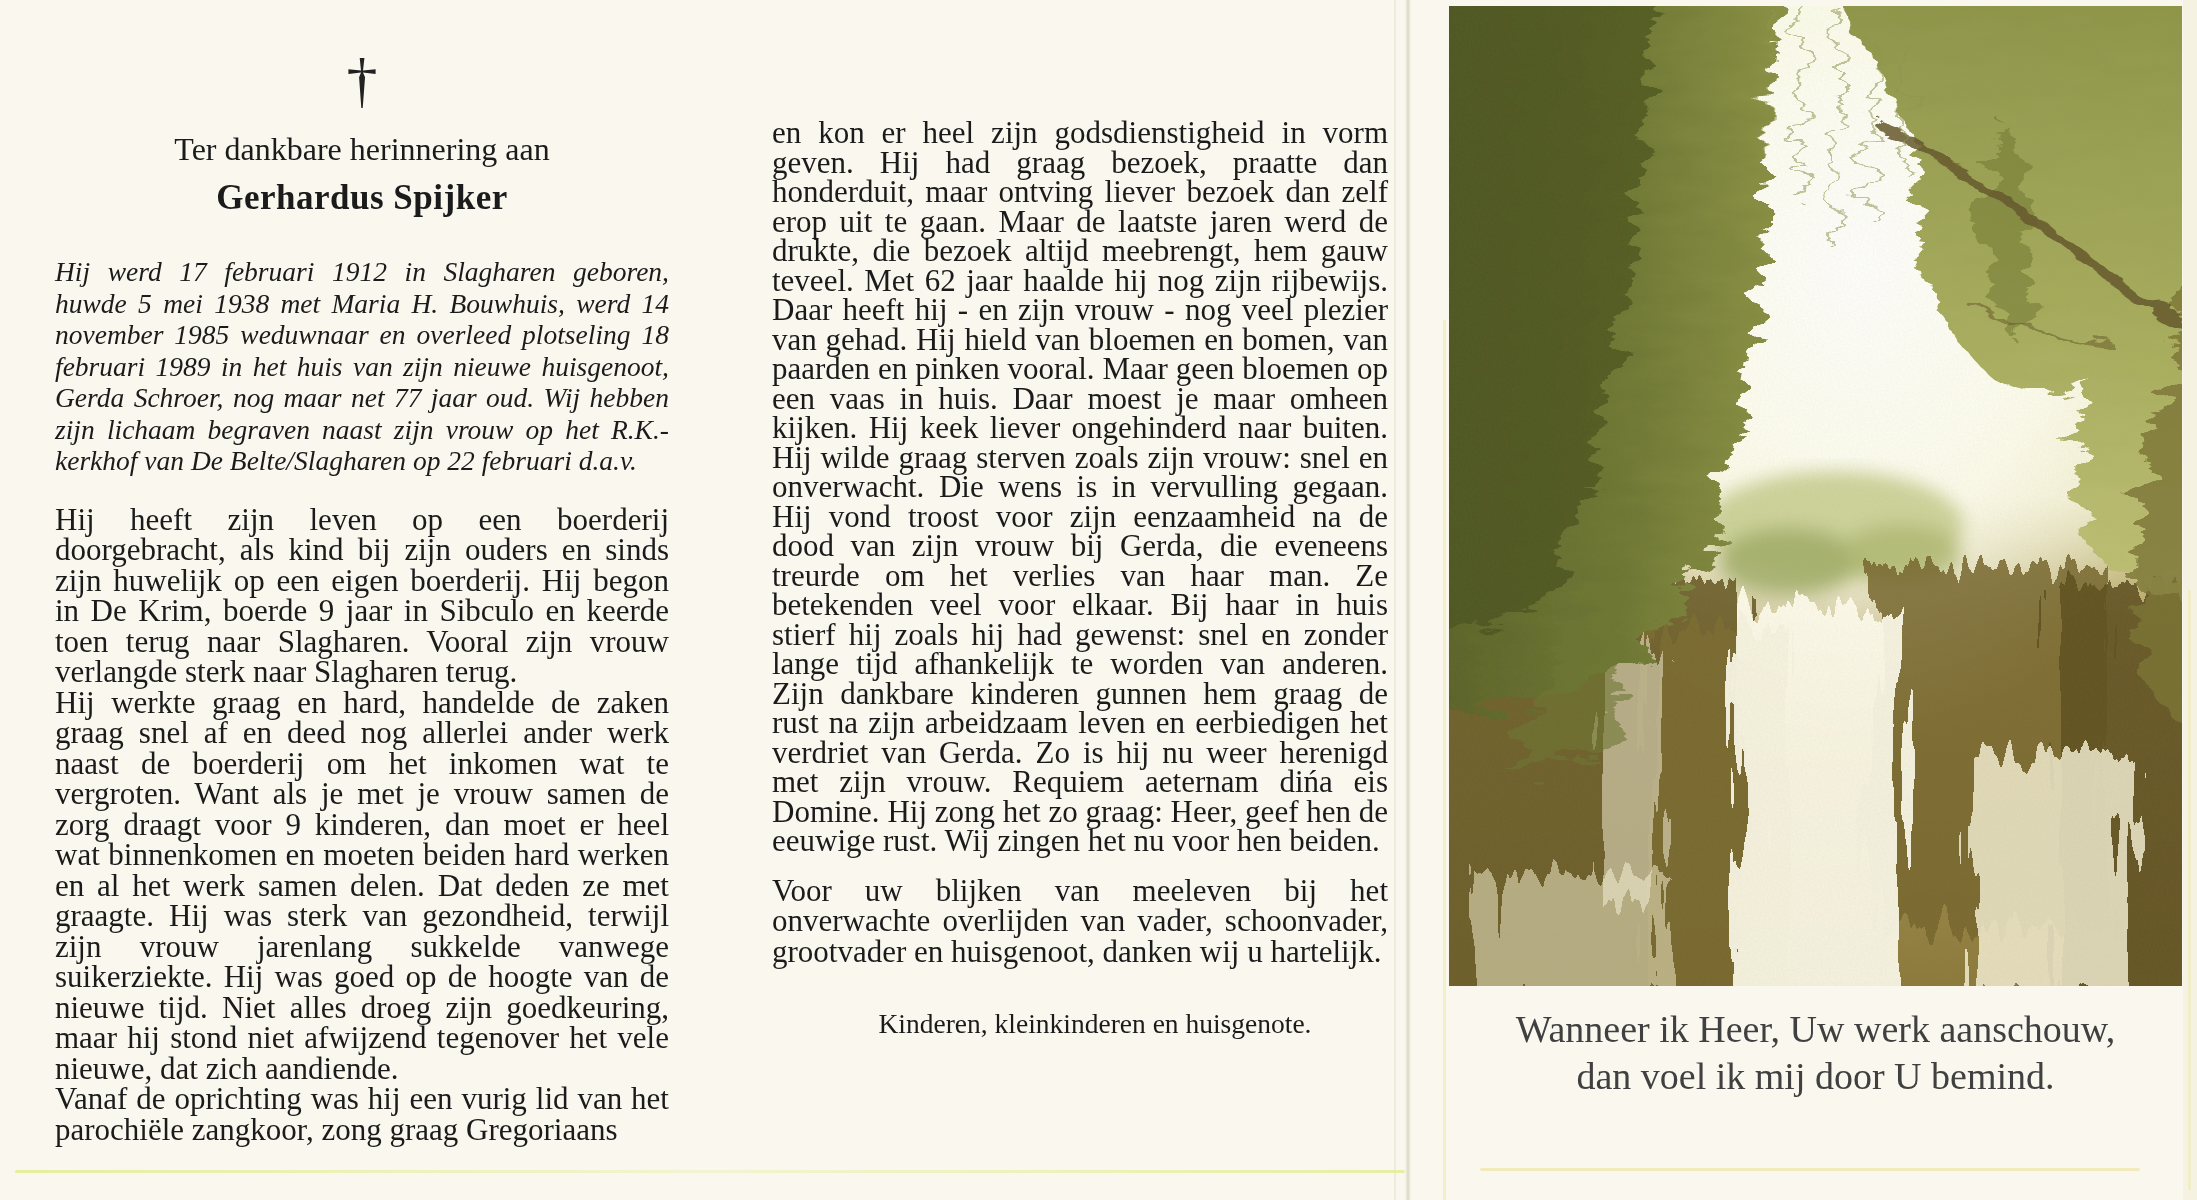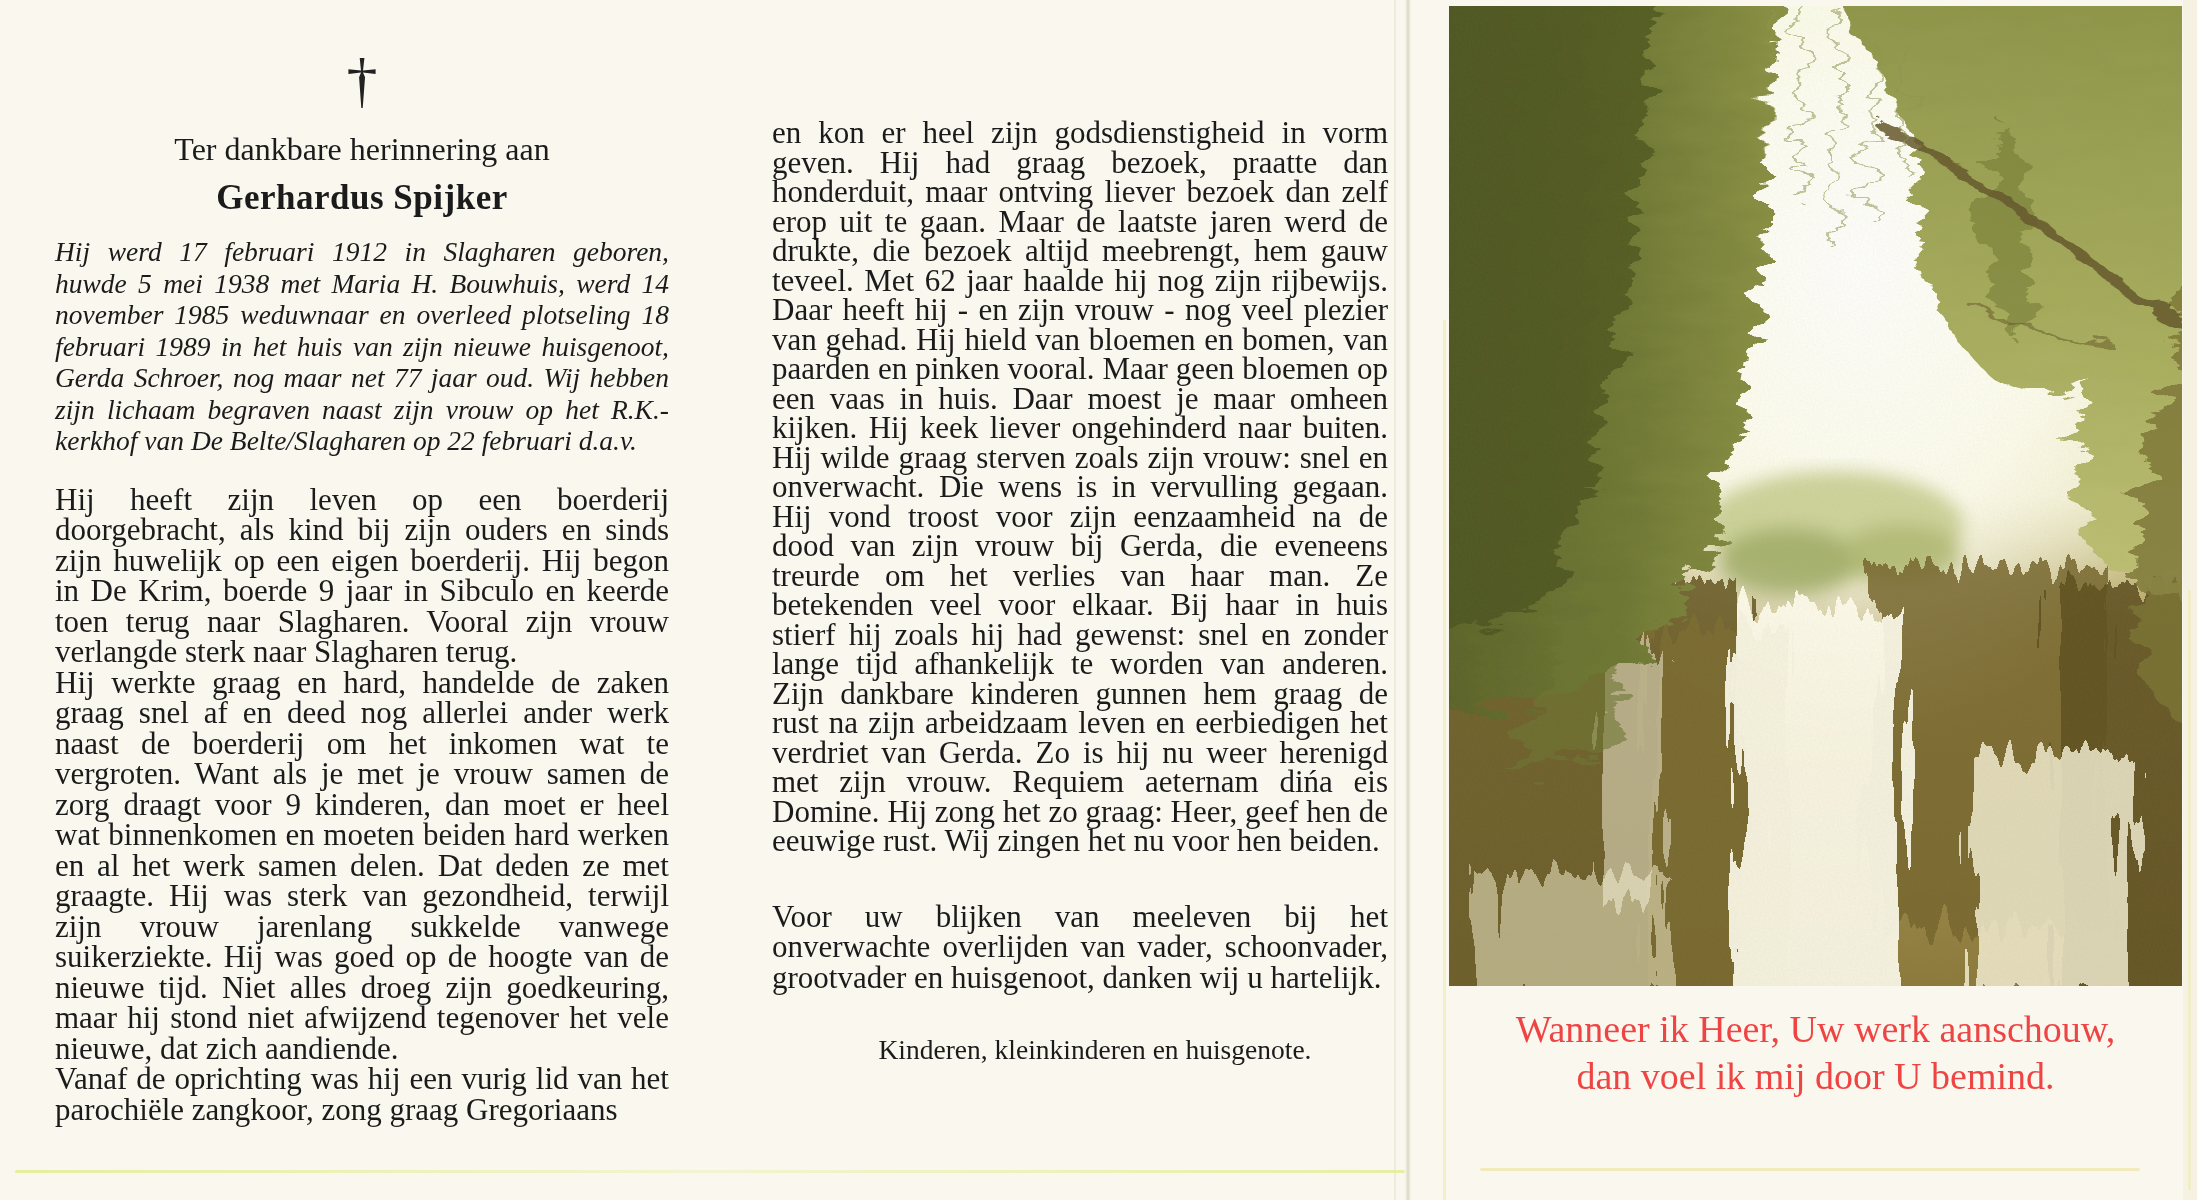--- a/index.html
+++ b/index.html
@@ -21,45 +21,45 @@
     color:#222;
   }
   .intro{
     text-align:center;font-size:32px;line-height:34px;margin-top:6px;
   }
   .deceased{
     text-align:center;font-size:35px;line-height:40px;font-weight:bold;margin-top:12px;
     letter-spacing:.5px;
   }
   .bio{
-    margin-top:18px;font-style:italic;font-size:27.5px;line-height:31.5px;
+    margin-top:38px;font-style:italic;font-size:27.5px;line-height:31.5px;
     text-align:justify;hyphens:auto;
   }
   .para-block{margin-top:28px;}
   .para-block p, .col-mid p{
     margin:0;font-size:31px;line-height:30.5px;text-align:justify;hyphens:auto;
   }
   .col-mid{
     position:absolute;left:772px;top:118px;width:616px;
   }
   .col-mid p.flow{line-height:29.5px;}
-  .col-mid p.thanks{margin-top:46px;}
+  .col-mid p.thanks{margin-top:20px;}
   .signature{
     margin-top:42px;font-size:27.5px;line-height:30px;text-align:center;
     padding-left:30px;
   }
   
   .photo-panel{
     position:absolute;left:1449px;top:6px;width:733px;height:980px;
     overflow:hidden;background:#ecebd6;
   }
   .photo-panel svg{display:block;width:733px;height:980px;}
   .caption{
     position:absolute;left:1449px;top:1006px;width:733px;
-    text-align:center;font-size:38px;line-height:47px;color:#ef4444;
+    text-align:center;font-size:38px;line-height:47px;color:#404040;
   }
   
   .crease{
     position:absolute;left:1405px;top:0;width:6px;height:1200px;
     background:linear-gradient(90deg,rgba(205,200,175,0),rgba(198,192,162,.55),rgba(205,200,175,0));
   }
   .crease2{
     position:absolute;left:1394px;top:0;width:2px;height:1200px;
     background:rgba(205,200,172,.25);
   }

